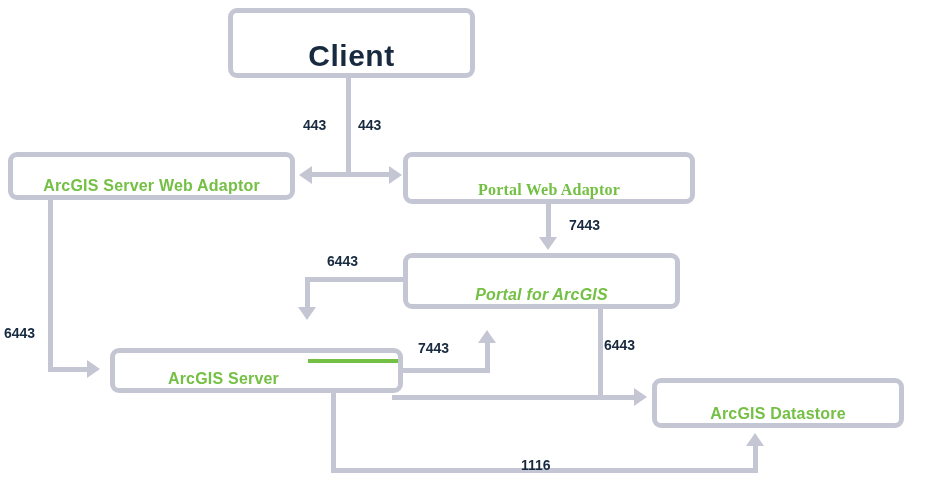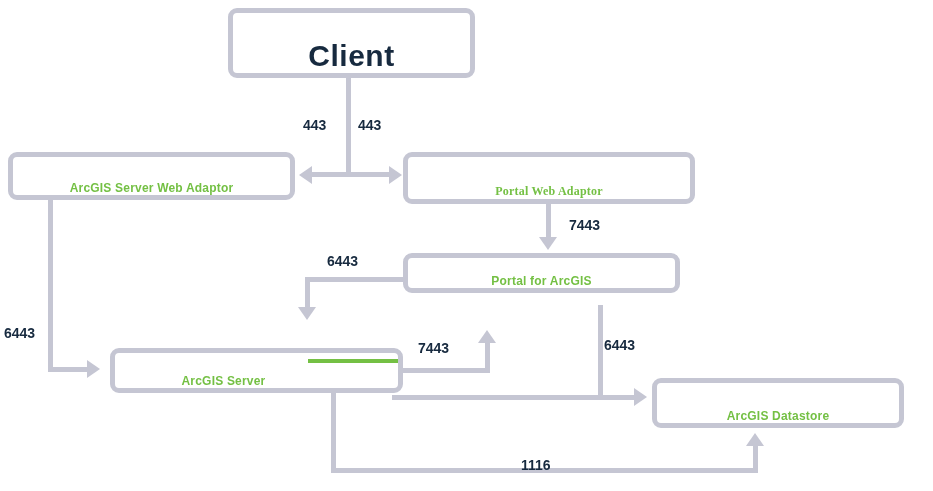--- a/index.html
+++ b/index.html
@@ -12,41 +12,41 @@
   .canvas{
     position:relative;width:933px;height:491px;background:var(--bg);
     font-family:"Liberation Sans", sans-serif;overflow:hidden;
   }
   .node{
     position:absolute;border:5px solid var(--line);border-radius:9px;
     background:transparent;display:flex;align-items:flex-end;justify-content:center;
     box-sizing:border-box;
   }
   .node-label{
-    font-weight:bold;color:var(--green);font-size:12px;letter-spacing:0.2px;
+    font-weight:bold;color:var(--green);font-size:16px;letter-spacing:0.2px;
     white-space:nowrap;
   }
   .client-label{font-size:30px;color:var(--navy);letter-spacing:0.5px;}
   .edge{position:absolute;background:var(--line);}
   .port{
     position:absolute;font-weight:bold;color:var(--navy);font-size:14px;
     white-space:nowrap;
   }
   .arr{position:absolute;width:0;height:0;}
   .arr-left {border-top:9px solid transparent;border-bottom:9px solid transparent;border-right:13px solid var(--line);}
   .arr-right{border-top:9px solid transparent;border-bottom:9px solid transparent;border-left:13px solid var(--line);}
   .arr-down {border-left:9px solid transparent;border-right:9px solid transparent;border-top:13px solid var(--line);}
   .arr-up   {border-left:9px solid transparent;border-right:9px solid transparent;border-bottom:13px solid var(--line);}
   .green-rule{position:absolute;background:var(--green);}
 
   
   #n-client   {left:228px;top:8px;  width:247px;height:70px;}
   #n-swa      {left:8px;  top:152px;width:287px;height:48px;}
   #n-pwa      {left:403px;top:152px;width:292px;height:52px;font-family:Liberation Serif, serif;}
-  #n-portal   {left:403px;top:253px;width:277px;height:40px;}
+  #n-portal   {left:403px;top:253px;width:277px;height:56px;font-style:italic;}
   #n-server   {left:110px;top:348px;width:293px;height:45px;}
   #n-datastore{left:652px;top:378px;width:252px;height:50px;}
 </style>
 </head>
 <body>
 
 <div class="canvas">
 
   <div class="node" id="n-client">
     <span class="node-label client-label">Client</span>

